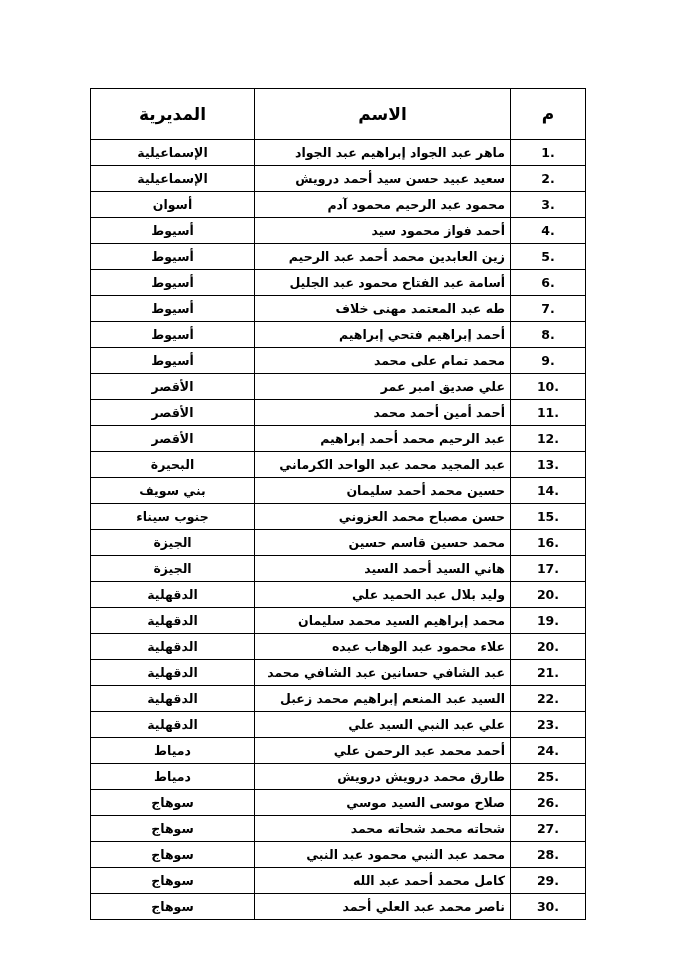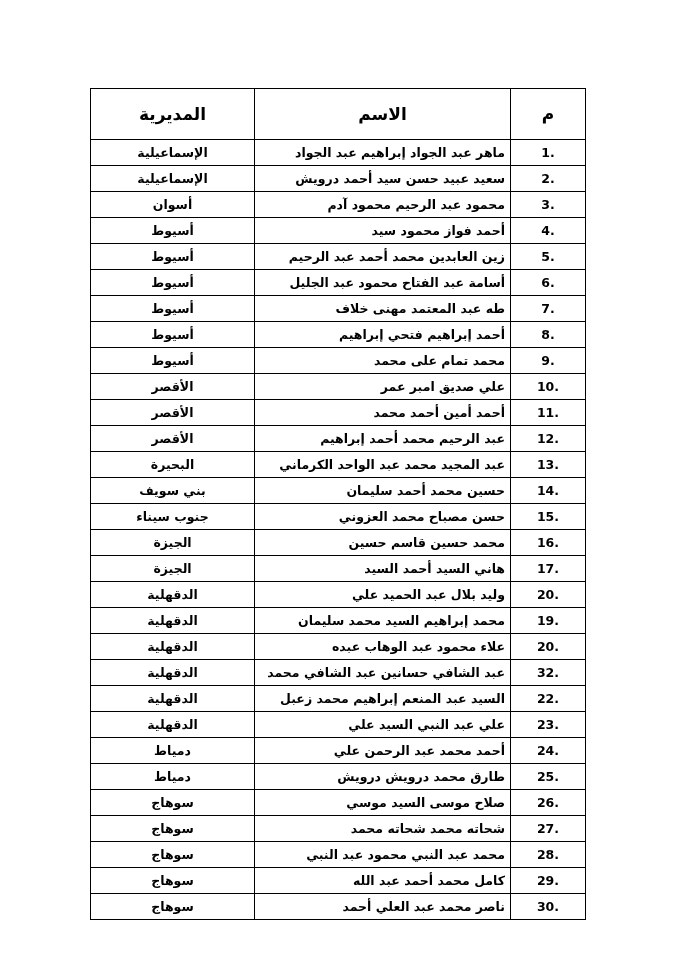--- a/index.html
+++ b/index.html
@@ -177,21 +177,21 @@
           <td class="col-number">19.</td>
           <td class="col-name">محمد إبراهيم السيد محمد سليمان</td>
           <td class="col-directorate">الدقهلية</td>
         </tr>
         <tr>
           <td class="col-number">20.</td>
           <td class="col-name">علاء محمود عبد الوهاب عبده</td>
           <td class="col-directorate">الدقهلية</td>
         </tr>
         <tr>
-          <td class="col-number">32.</td>
+          <td class="col-number">21.</td>
           <td class="col-name">عبد الشافي حسانين عبد الشافي محمد</td>
           <td class="col-directorate">الدقهلية</td>
         </tr>
         <tr>
           <td class="col-number">22.</td>
           <td class="col-name">السيد عبد المنعم إبراهيم محمد زعبل</td>
           <td class="col-directorate">الدقهلية</td>
         </tr>
         <tr>
           <td class="col-number">23.</td>

